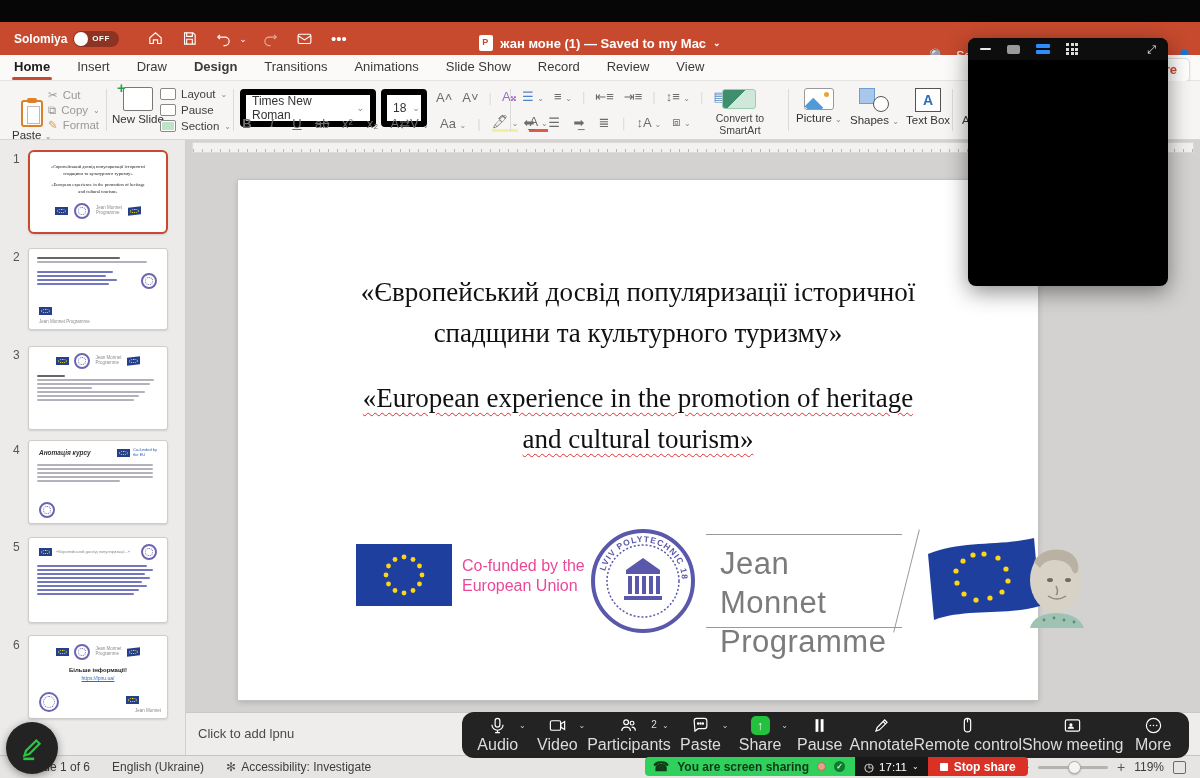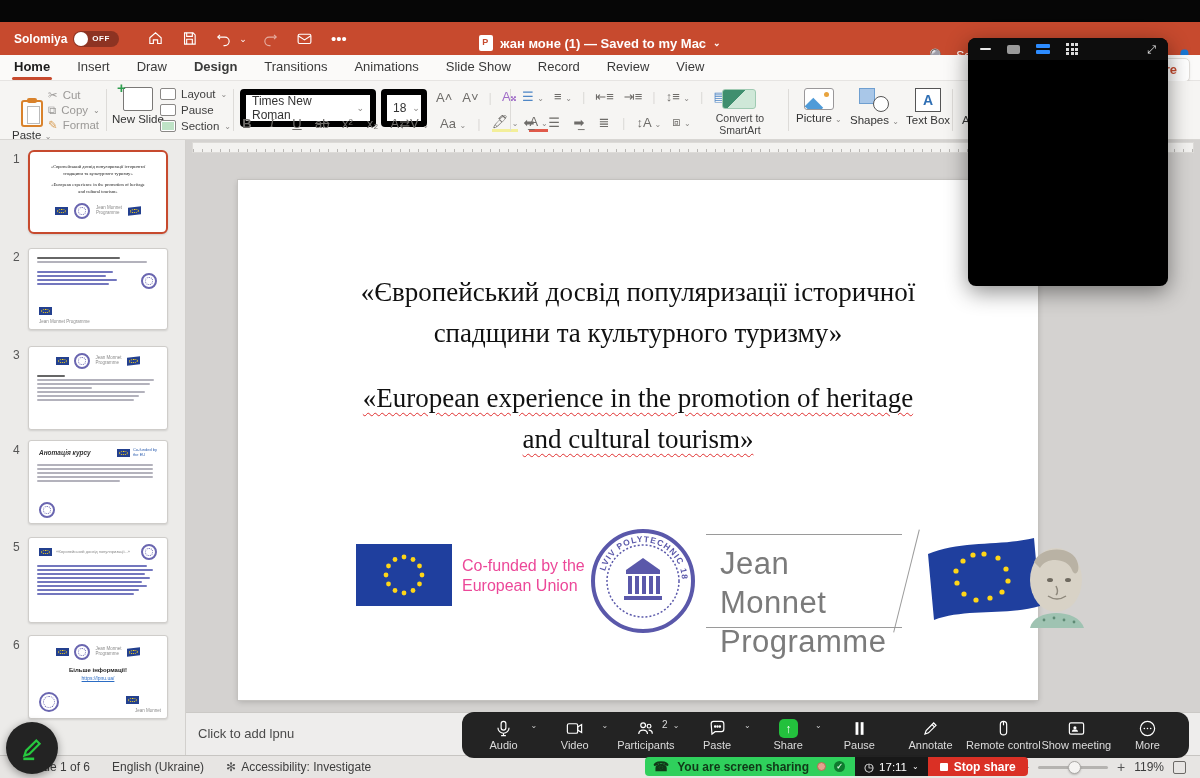--- a/index.html
+++ b/index.html
@@ -119,21 +119,21 @@
   .p1 .hair { position:absolute; left:46px; top:6px; width:104px; height:120px; border-radius:48% 52% 45% 45%; background:radial-gradient(ellipse at 50% 35%,#5a4636 0%,#4a3829 60%,#3c2d20 100%); }
   .p1 .face { position:absolute; left:72px; top:22px; width:52px; height:62px; border-radius:50% 50% 46% 46%; background:linear-gradient(#e8c8ad,#d9b395); }
   .p1 .body { position:absolute; left:40px; top:86px; width:116px; height:40px; border-radius:20px 20px 0 0; background:#e9e6df; }
   .p2 { background:linear-gradient(100deg,#e8e6e2 0%,#f4f2ee 60%,#ffffff 100%); }
   .p2 .hair { position:absolute; left:44px; top:2px; width:110px; height:118px; border-radius:46% 54% 42% 48%; background:radial-gradient(ellipse at 45% 40%,#b0603d 0%,#9c5230 55%,#7f401f 100%); }
   .p2 .face { position:absolute; left:70px; top:16px; width:56px; height:68px; border-radius:48% 48% 46% 46%; background:linear-gradient(#ecc9ac,#dcb08c); }
   .p2 .body { position:absolute; left:42px; top:92px; width:118px; height:34px; border-radius:18px 18px 0 0; background:#efe6b8; }
 
   .meetbar { position:absolute; left:462px; top:712px; width:727px; height:46px; background:rgba(26,26,26,.96); border-radius:12px; display:flex; align-items:stretch; z-index:50; padding:0 6px; }
   .mb-item { flex:1; display:flex; flex-direction:column; align-items:center; justify-content:center; gap:1px; color:#e8e8e8; position:relative; }
-  .mb-item .lbl { font-size:11px; color:#dcdcdc; white-space:nowrap; }
+  .mb-item .lbl { font-size:16px; color:#dcdcdc; white-space:nowrap; }
   .mb-item svg { width:19px; height:19px; stroke:#fff; fill:none; stroke-width:1.5; }
   .mb-cv { position:absolute; top:9px; right:2px; color:#cfcfcf; font-size:8px; }
   .mb-badge { position:absolute; top:7px; right:14px; color:#dcdcdc; font-size:10px; }
   .share-sq { width:19px; height:19px; border-radius:5px; background:#23c13d; display:flex; align-items:center; justify-content:center; color:#fff; font-size:12px; font-weight:bold; }
   .fab-annotate { position:absolute; left:6px; top:722px; width:52px; height:52px; border-radius:50%; background:#232323; z-index:50; display:flex; align-items:center; justify-content:center; box-shadow:0 2px 8px rgba(0,0,0,.4); }
   .fab-annotate svg { width:26px; height:26px; stroke:#27c93f; fill:none; stroke-width:2; }
 
   .sharebanner { position:absolute; left:645px; bottom:2px; height:19px; display:flex; align-items:center; z-index:60; font-size:12px; }
   .sb-green { display:flex; align-items:center; gap:8px; background:#2fd05c; height:19px; border-radius:4px 0 0 4px; padding:0 10px 0 8px; color:#103817; font-weight:bold; }
   .sb-dot { width:9px; height:9px; border-radius:50%; border:1.5px solid #b96a52; background:#e4a28e; }

